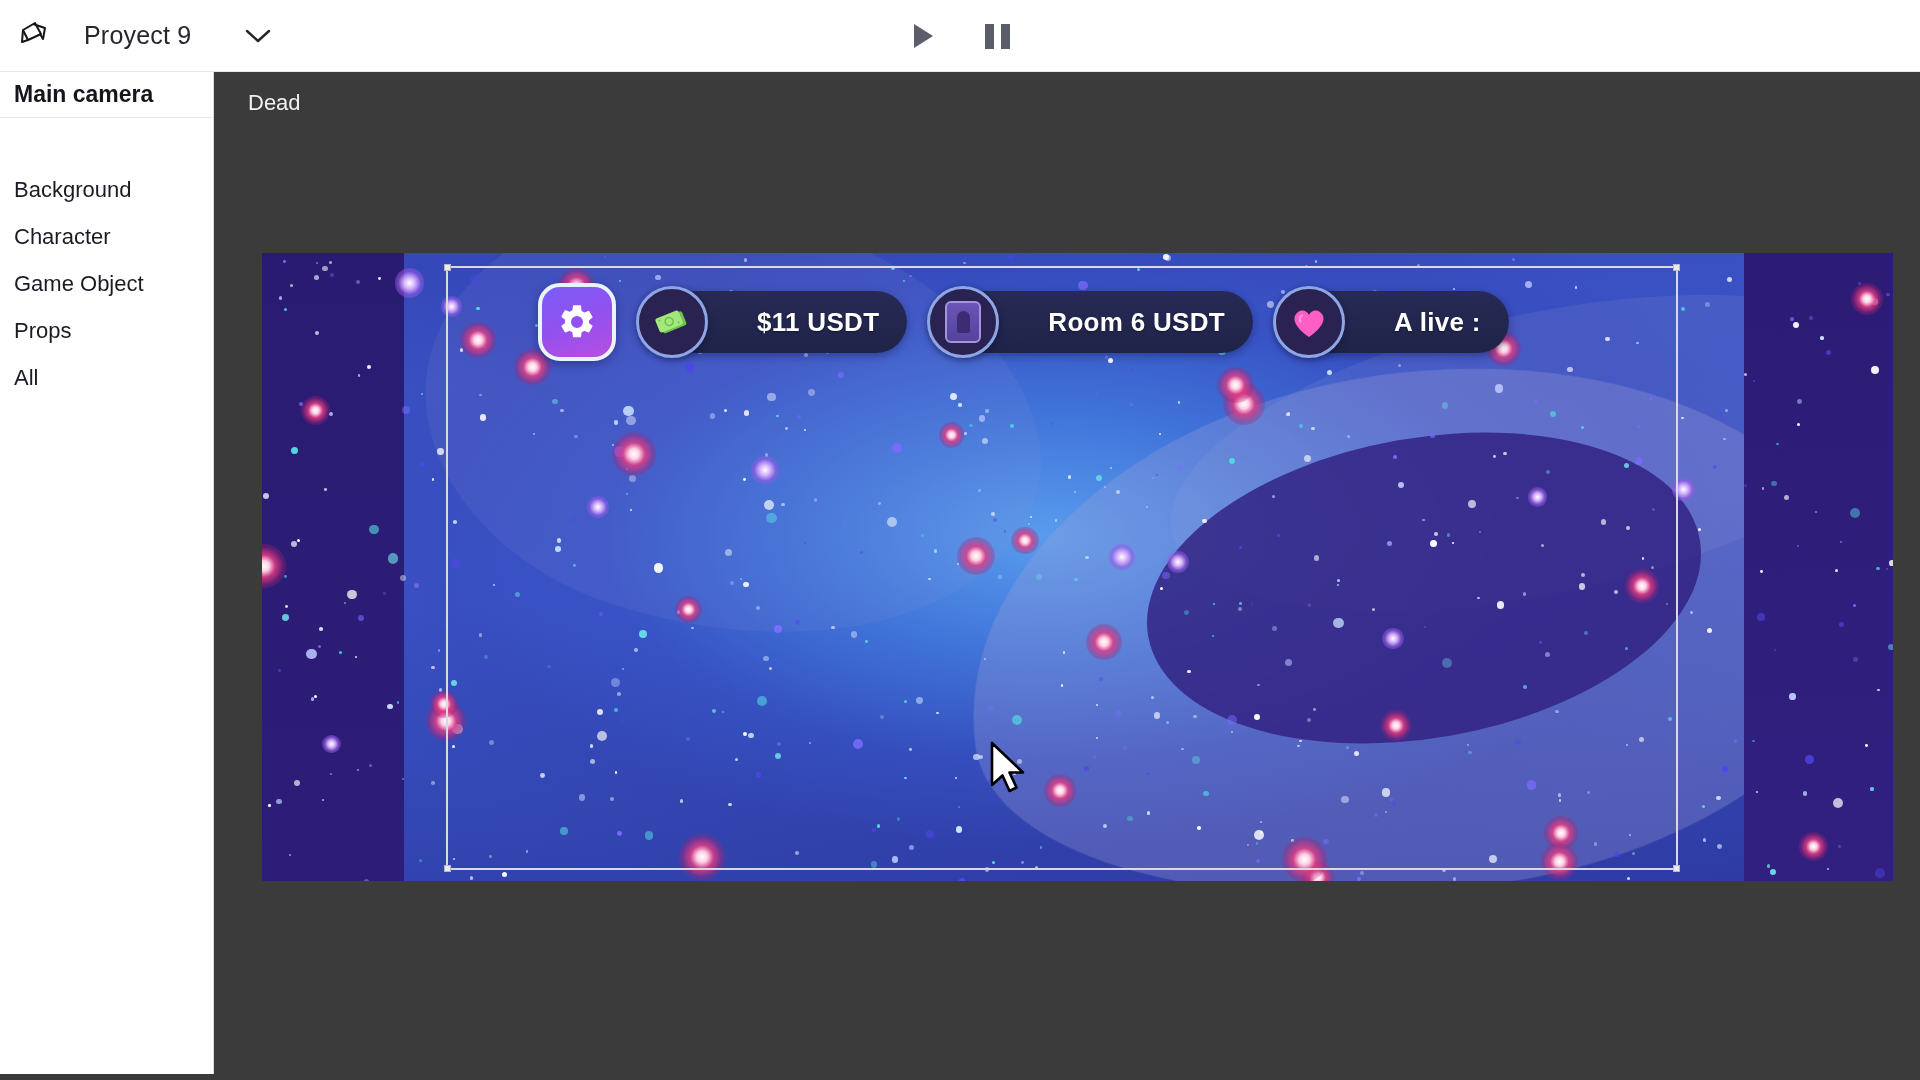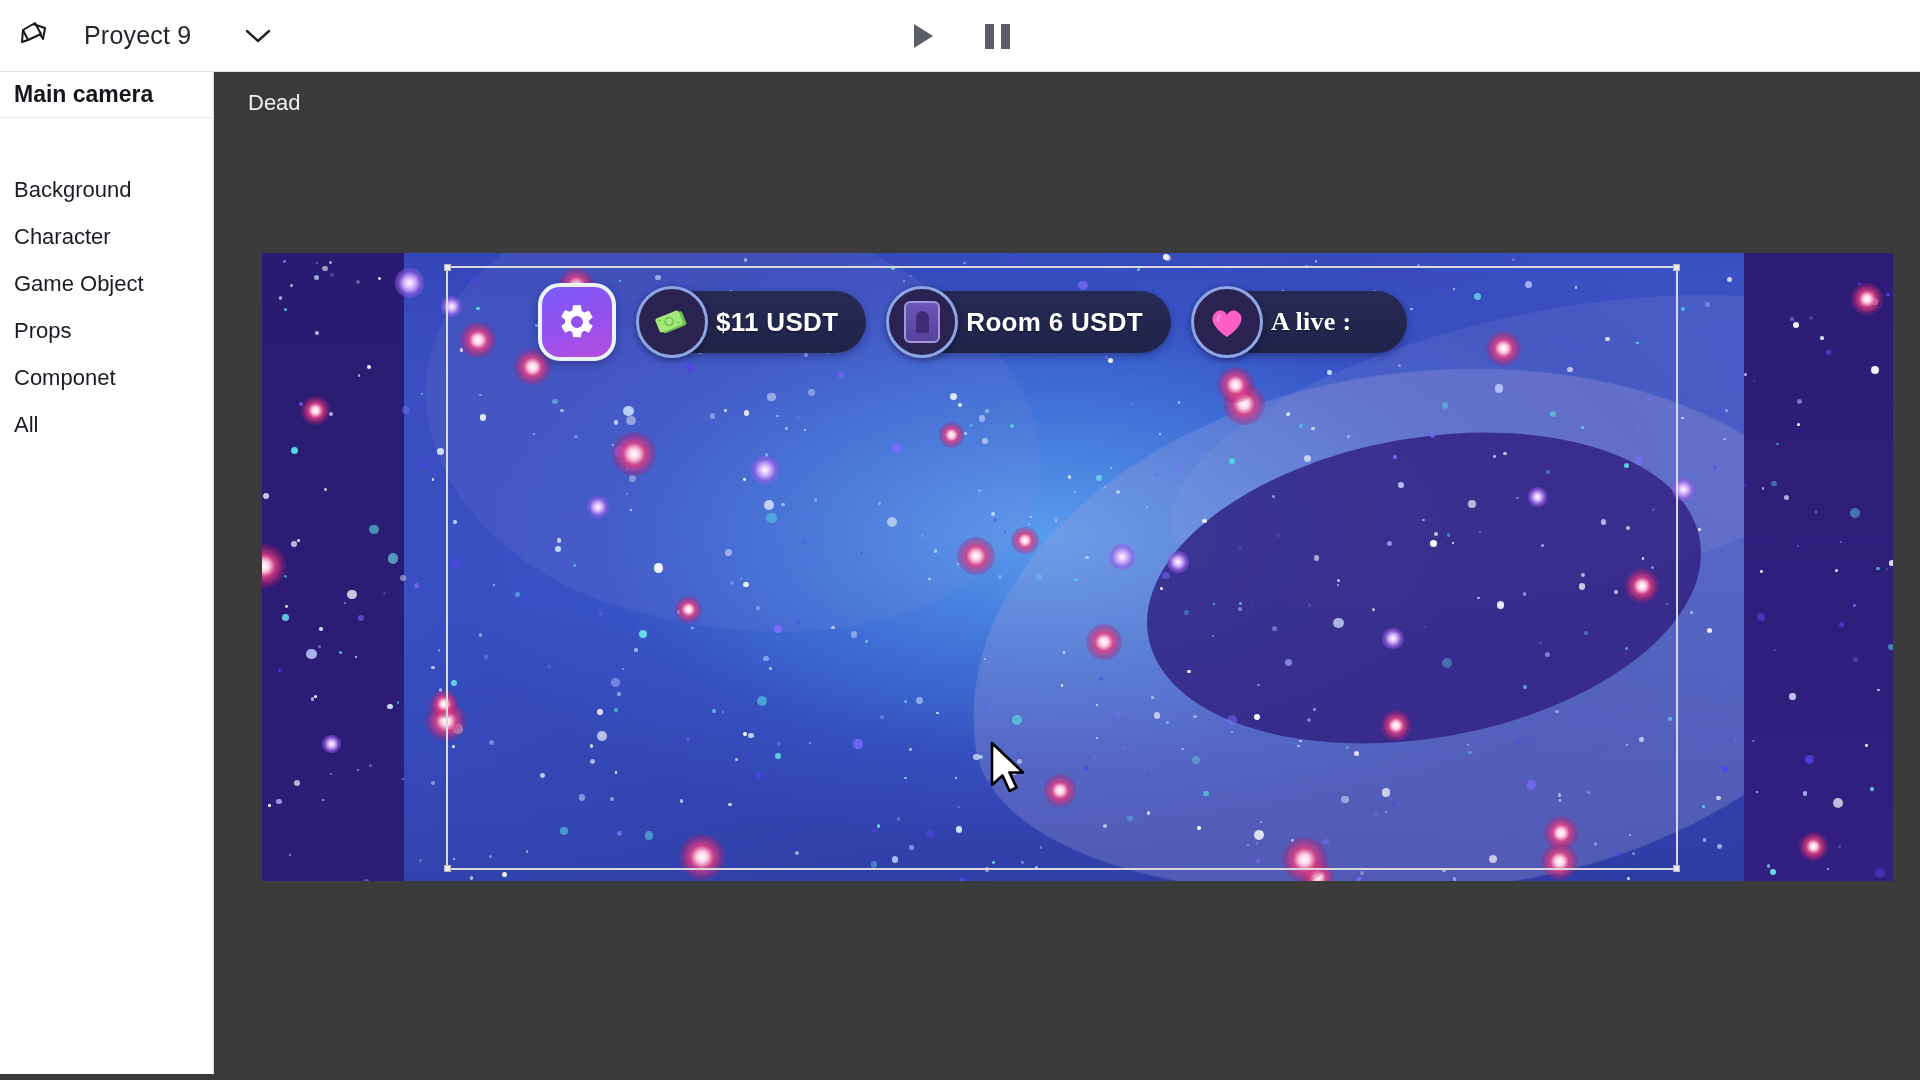--- a/index.html
+++ b/index.html
@@ -207,24 +207,25 @@
     background: #2a2352;
     border: 3px solid #8fa6e6;
     display: flex; align-items: center; justify-content: center;
     box-shadow: 0 2px 7px rgba(8,6,40,0.45);
   }
   .badge-label {
     font-size: 26px; font-weight: 700; color: #ffffff;
     letter-spacing: 0.3px;
     text-shadow: 0 1px 2px rgba(0,0,0,0.45);
     white-space: nowrap;
+    margin-left: 41px;
   }
   .badge-money { min-width: 186px; }
   .badge-room  { min-width: 210px; }
-  .badge-alive { min-width: 210px; font-family: Liberation Serif, serif; }
+  .badge-alive { min-width: 210px; }
   .badge-dead  { min-width: 200px; }
 
   
   .door-icon {
     width: 36px; height: 42px; border-radius: 6px;
     background: linear-gradient(180deg, #6b55b8 0%, #55429c 100%);
     border: 2px solid #a294dd;
     display: flex; align-items: center; justify-content: center;
   }
   .door-icon em {
@@ -281,23 +282,20 @@
       <span>Background</span>
     </div>
     <div class="sidebar-item">
       <span>Character</span>
     </div>
     <div class="sidebar-item">
       <span>Game Object</span>
     </div>
     <div class="sidebar-item">
       <span>Props</span>
-    </div>
-    <div class="sidebar-item">
-      <span>Componet</span>
     </div>
     <div class="sidebar-item">
       <span>All</span>
     </div>
   </div>
 </div>
 
 <div class="main-panel">
   <div class="panel-tab">Dead</div>
 

